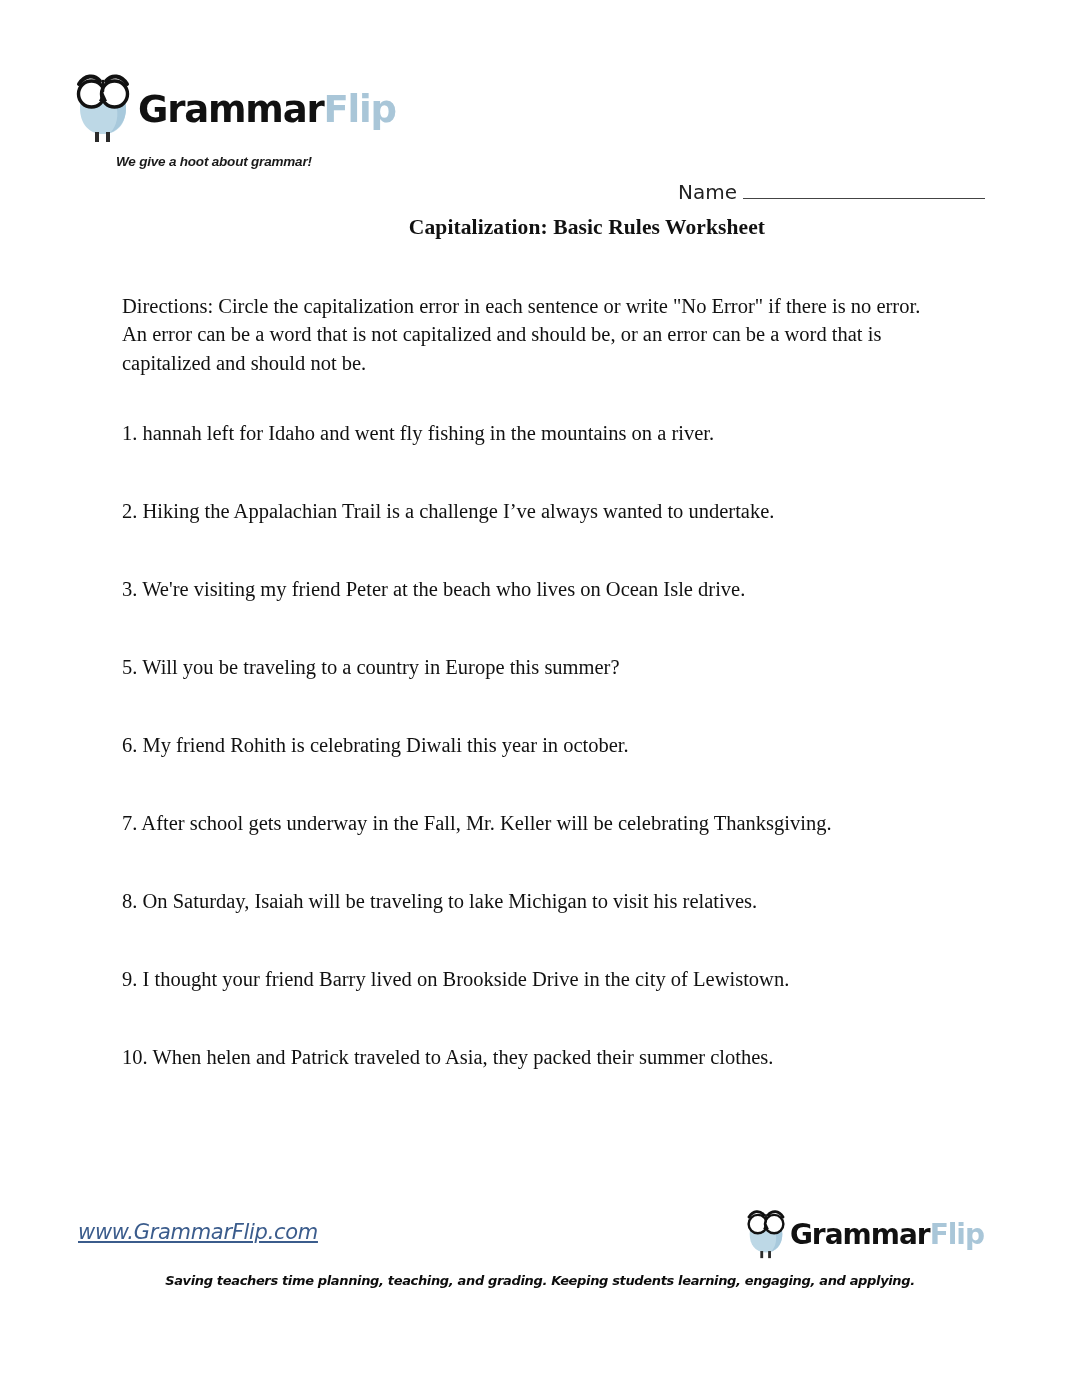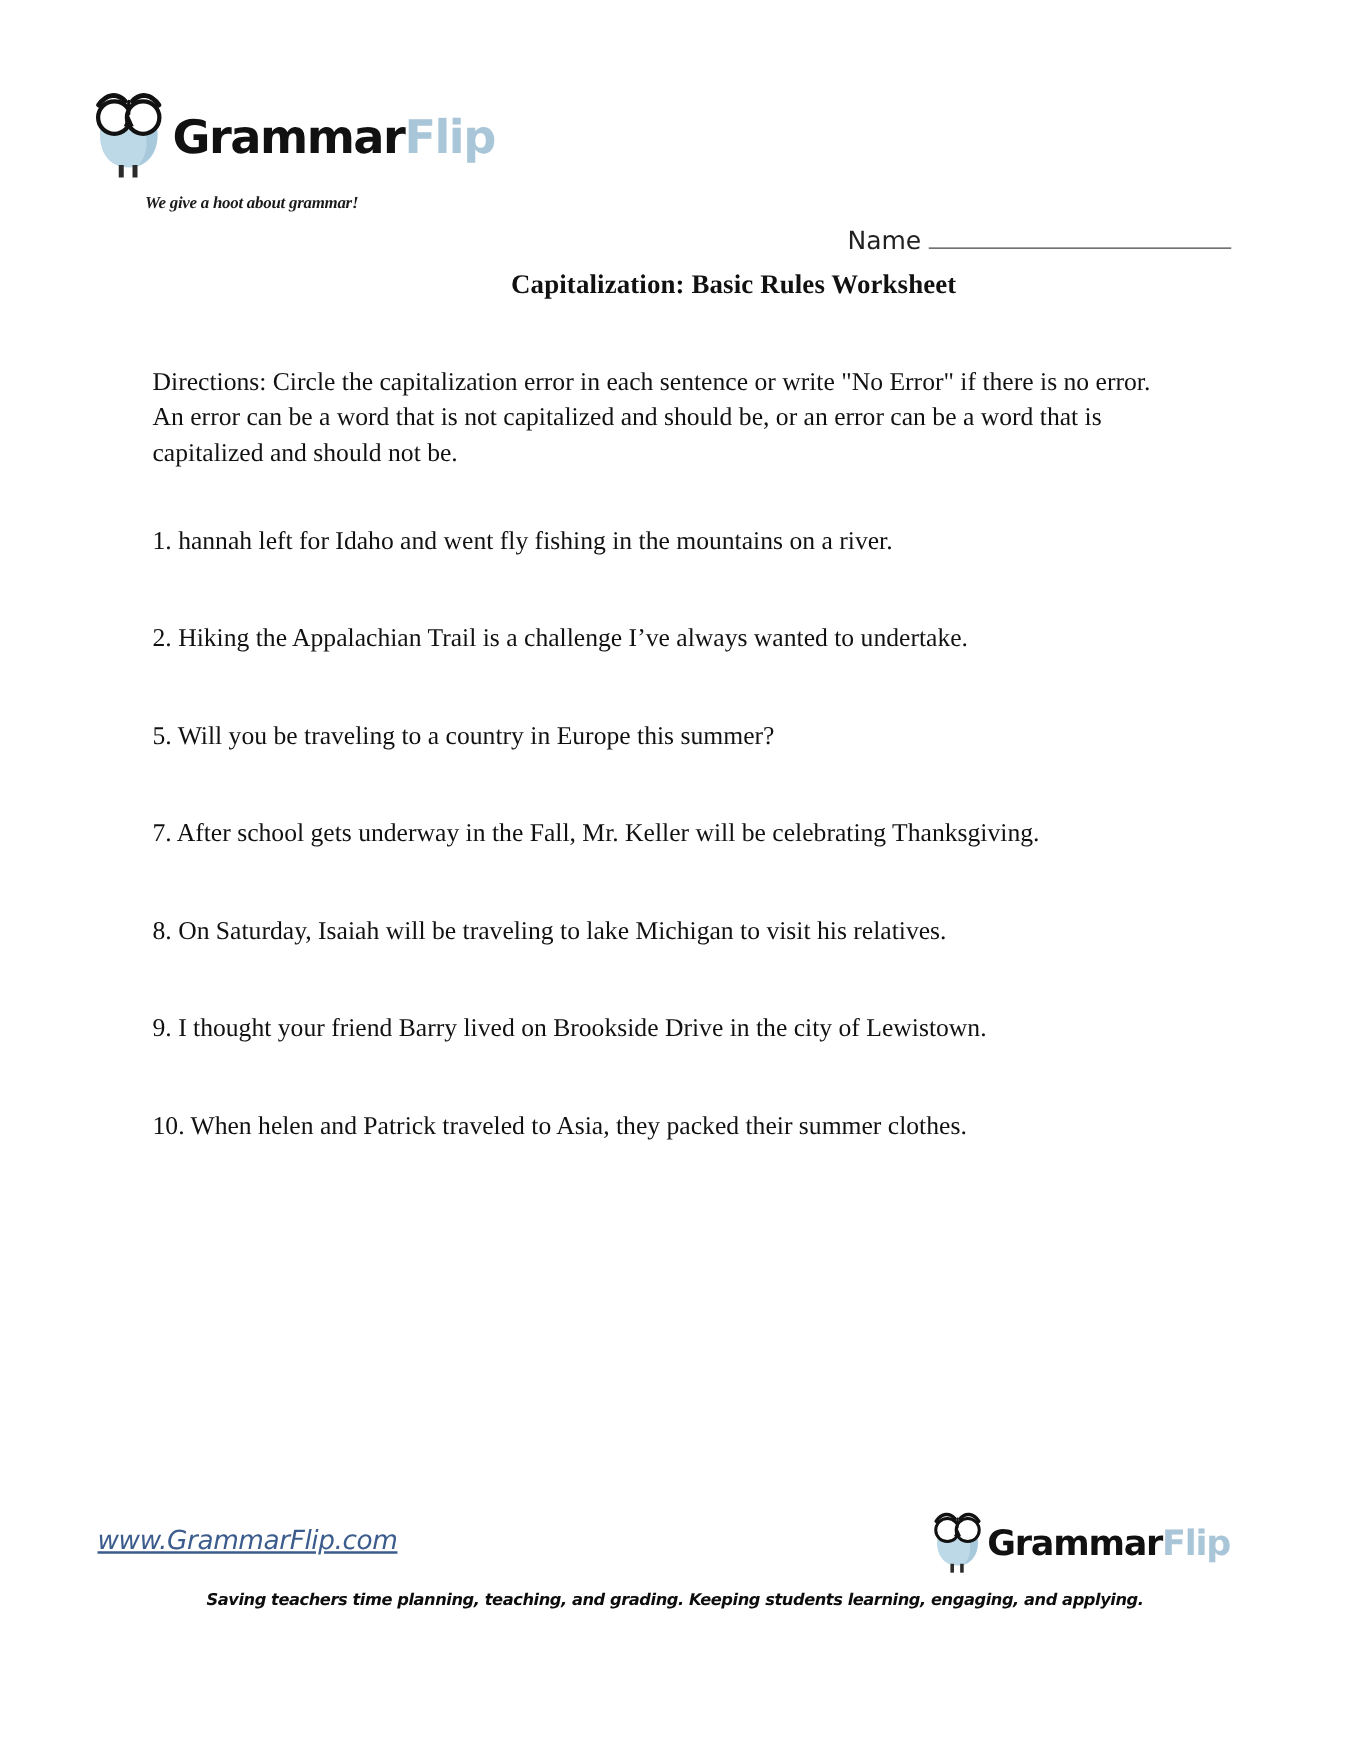--- a/index.html
+++ b/index.html
@@ -57,21 +57,21 @@
     letter-spacing: -1.2px;
     line-height: 1;
     white-space: nowrap;
     margin-left: -4px;
     margin-top: 2px;
   }
   .wm-dark { color: #111111; }
   .wm-light { color: #a9c6d8; }
 
   .tagline-top {
-    font-family: Liberation Serif, serif;
+    font-family: Liberation Sans, sans-serif;
     font-style: italic;
     font-weight: bold;
     font-size: 13.5px;
     color: #1a1a1a;
     margin-top: 6px;
     margin-left: 44px;
     letter-spacing: -0.2px;
     white-space: nowrap;
   }
 
@@ -236,21 +236,23 @@
 
   </div>
 
   <div class="worksheet-title">Capitalization: Basic Rules Worksheet</div>
 
   <div class="directions">Directions: Circle the capitalization error in each sentence or write "No Error" if there is no error. An error can be a word that is not capitalized and should be, or an error can be a word that is capitalized and should not be.</div>
 
   <div class="questions">
     <div class="question">1. hannah left for Idaho and went fly fishing in the mountains on a river.</div>
     <div class="question">2. Hiking the Appalachian Trail is a challenge I’ve always wanted to undertake.</div>
+    <div class="question">3. We're visiting my friend Peter at the beach who lives on Ocean Isle drive.</div>
     <div class="question">5. Will you be traveling to a country in Europe this summer?</div>
+    <div class="question">6. My friend Rohith is celebrating Diwali this year in october.</div>
     <div class="question">7. After school gets underway in the Fall, Mr. Keller will be celebrating Thanksgiving.</div>
     <div class="question">8. On Saturday, Isaiah will be traveling to lake Michigan to visit his relatives.</div>
     <div class="question">9. I thought your friend Barry lived on Brookside Drive in the city of Lewistown.</div>
     <div class="question">10. When helen and Patrick traveled to Asia, they packed their summer clothes.</div>
   </div>
 
   <div class="footer">
 
     <a class="footer-url" href="#">www.GrammarFlip.com</a>
 

